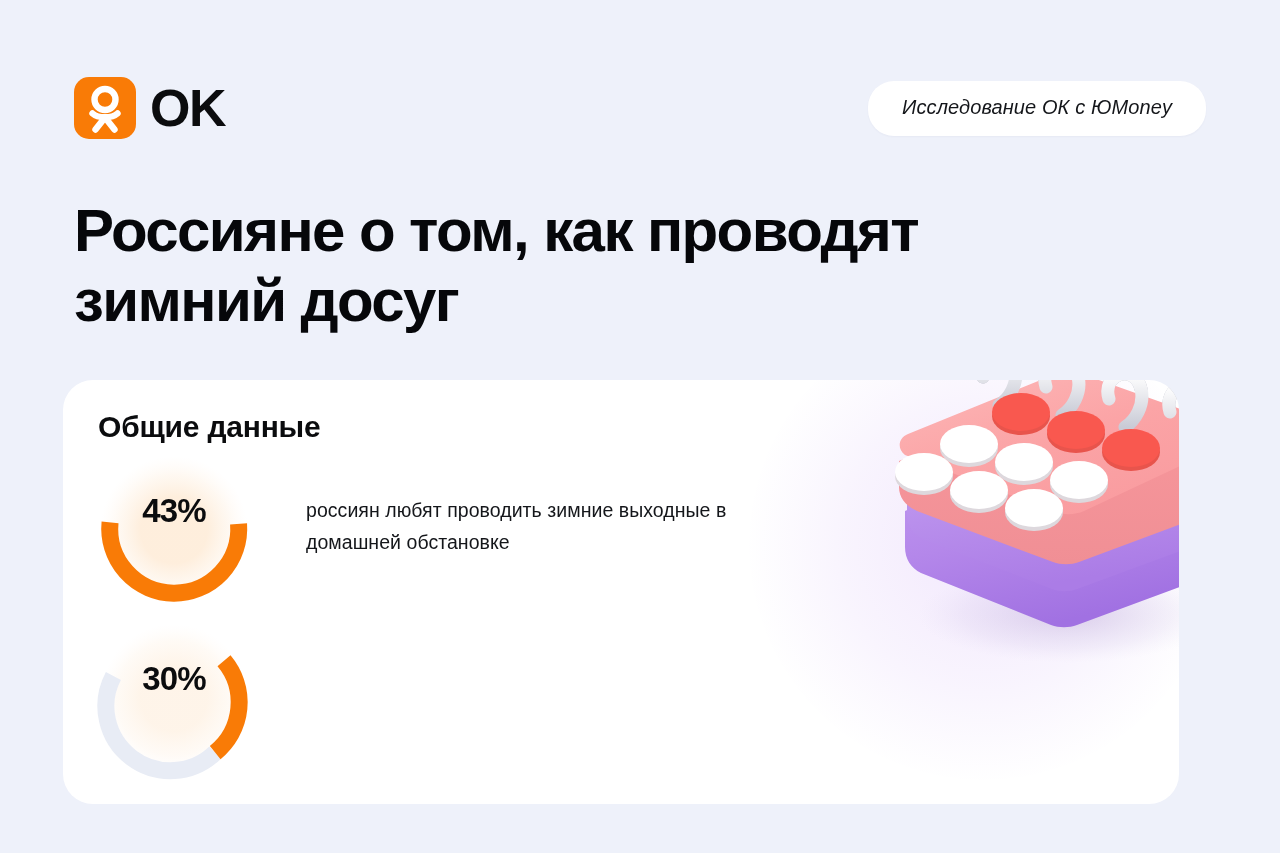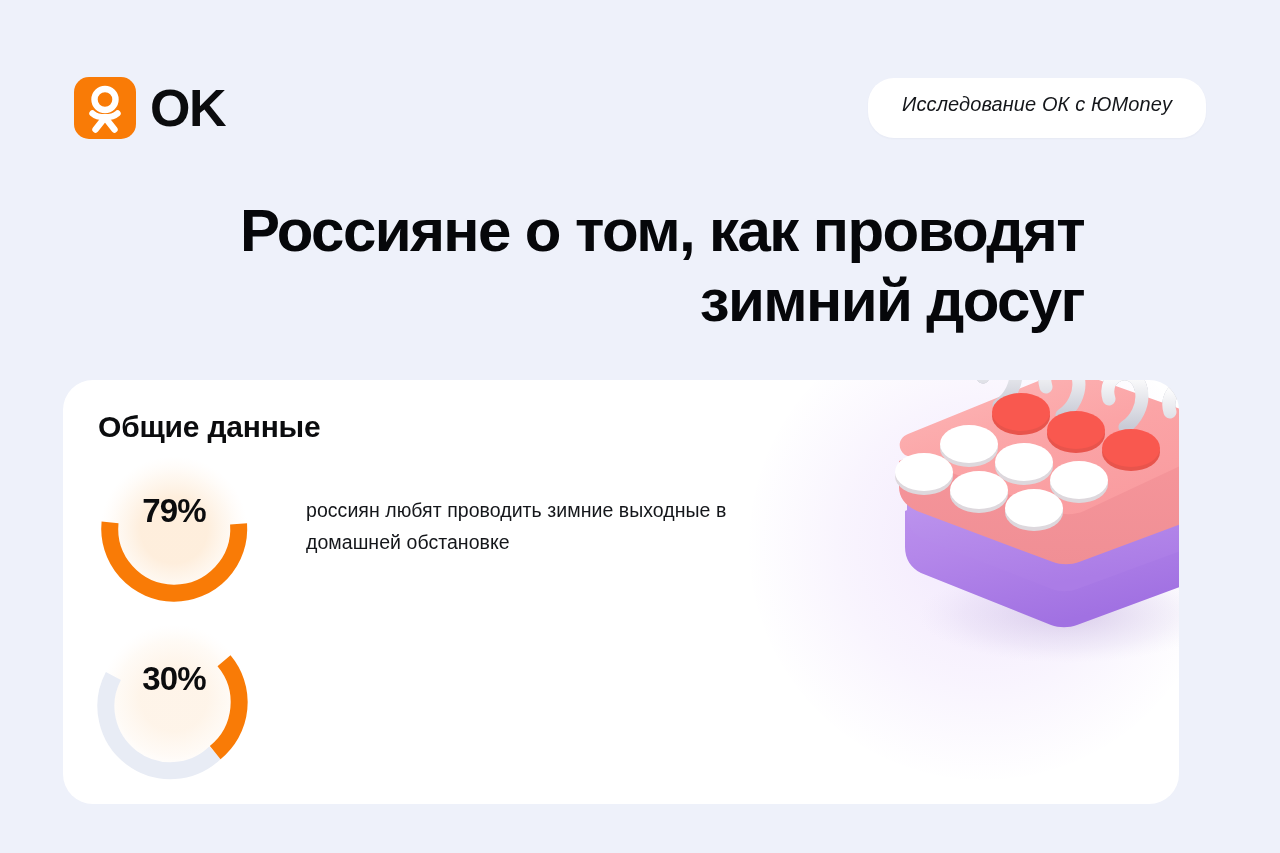--- a/index.html
+++ b/index.html
@@ -24,20 +24,21 @@
   }
 
   
   .header {
     position: absolute;
     top: 78px;
     left: 74px;
     right: 74px;
     height: 60px;
     display: flex;
+    align-items: center;
     justify-content: space-between;
   }
 
   .brand {
     display: flex;
     align-items: center;
     gap: 14px;
   }
 
   .brand-mark {
@@ -75,21 +76,20 @@
   .headline {
     position: absolute;
     top: 196px;
     left: 74px;
     width: 1010px;
     font-size: 60px;
     line-height: 1.16;
     font-weight: 700;
     letter-spacing: -1.6px;
     color: #06070a;
-    text-align: right;
   }
 
   
   .card {
     position: absolute;
     left: 63px;
     top: 380px;
     width: 1116px;
     height: 424px;
     background: #ffffff;
@@ -310,21 +310,21 @@
             <radialGradient id="glow1" cx="50%" cy="50%" r="50%">
               <stop offset="45%" stop-color="rgba(249,150,40,0.16)"></stop>
               <stop offset="75%" stop-color="rgba(249,165,70,0.07)"></stop>
               <stop offset="100%" stop-color="rgba(255,200,150,0)"></stop>
             </radialGradient>
           </defs>
           <circle cx="76" cy="76" r="74" fill="url(#glow1)"></circle>
 
           <path d="M 12.04 68.37 A 64.5 64.5 0 1 0 140.56 69.91" fill="none" stroke="#f97b06" stroke-width="17" stroke-linecap="butt"></path>
         </svg>
-        <div class="donut-value">79%</div>
+        <div class="donut-value">43%</div>
       </div>
       <div class="stat-text">россиян любят проводить зимние выходные в домашней обстановке</div>
     </div>
 
     <div class="stat stat-2">
       <div class="donut">
         <svg viewBox="0 0 152 152" aria-hidden="true">
           <defs>
             <radialGradient id="glow2" cx="50%" cy="50%" r="50%">
               <stop offset="45%" stop-color="rgba(249,150,40,0.10)"></stop>

